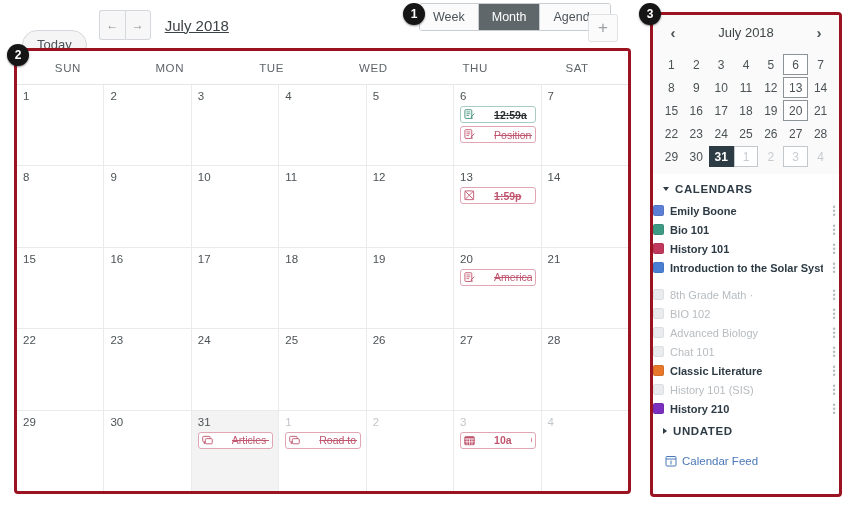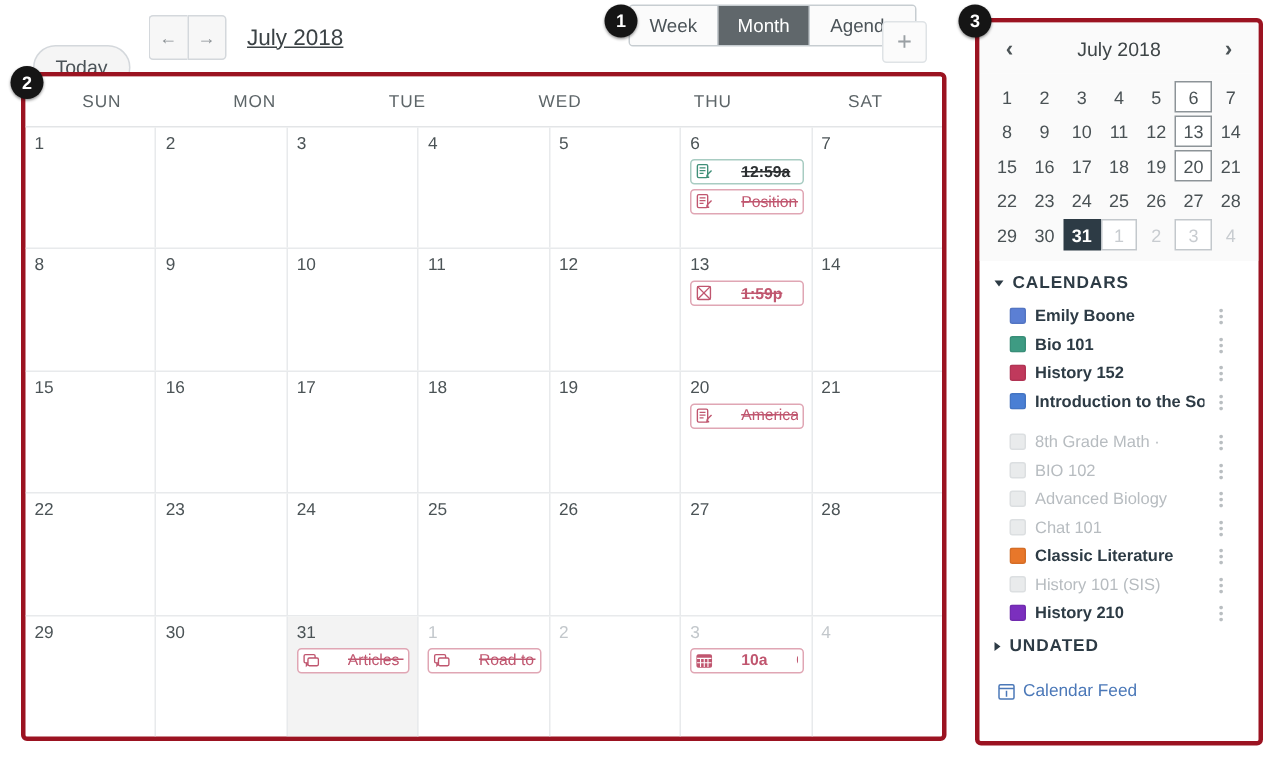--- a/index.html
+++ b/index.html
@@ -267,21 +267,21 @@
     border-left: 4px solid #2d3b45;
     border-top: 3.2px solid transparent;
     border-bottom: 3.2px solid transparent;
   }
   .tri.open {
     border-left: 3.2px solid transparent;
     border-right: 3.2px solid transparent;
     border-top: 4px solid #2d3b45;
     border-bottom: none;
   }
-  .cal-list { padding: 0 20px; }
+  .cal-list { padding: 0 0; }
   .cal-item {
     display: flex;
     align-items: center;
     height: 19px;
     gap: 6px;
     position: relative;
     cursor: pointer;
   }
   .swatch {
     width: 11px; height: 11px;
@@ -620,21 +620,21 @@
           <span class="swatch" style="background: rgb(62, 155, 131);"></span>
           <span class="cal-name">Bio 101</span>
           <span class="kebab">
             <i>•</i>
             <i>•</i>
             <i>•</i>
           </span>
         </div>
         <div class="cal-item">
           <span class="swatch" style="background: rgb(192, 57, 92);"></span>
-          <span class="cal-name">History 152</span>
+          <span class="cal-name">History 101</span>
           <span class="kebab">
             <i>•</i>
             <i>•</i>
             <i>•</i>
           </span>
         </div>
         <div class="cal-item">
           <span class="swatch" style="background: rgb(74, 127, 212);"></span>
           <span class="cal-name">Introduction to the Solar System</span>
           <span class="kebab">

